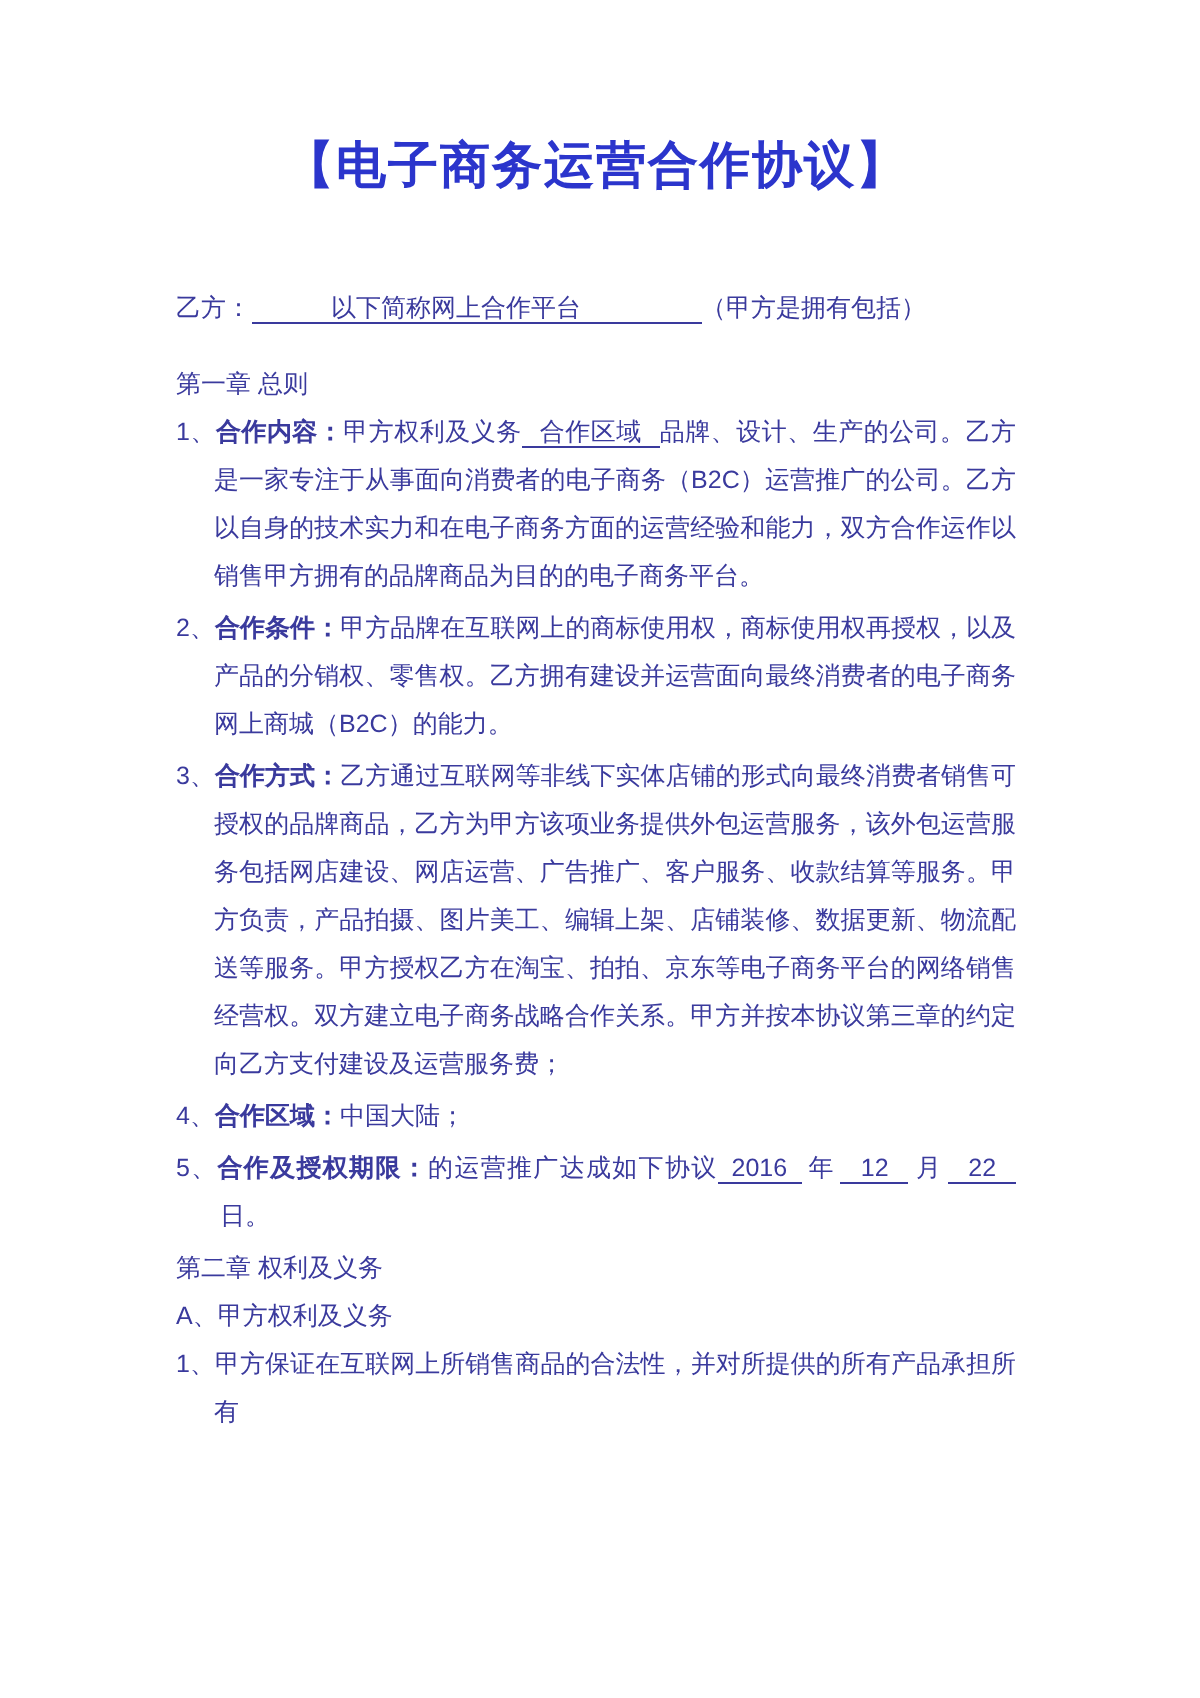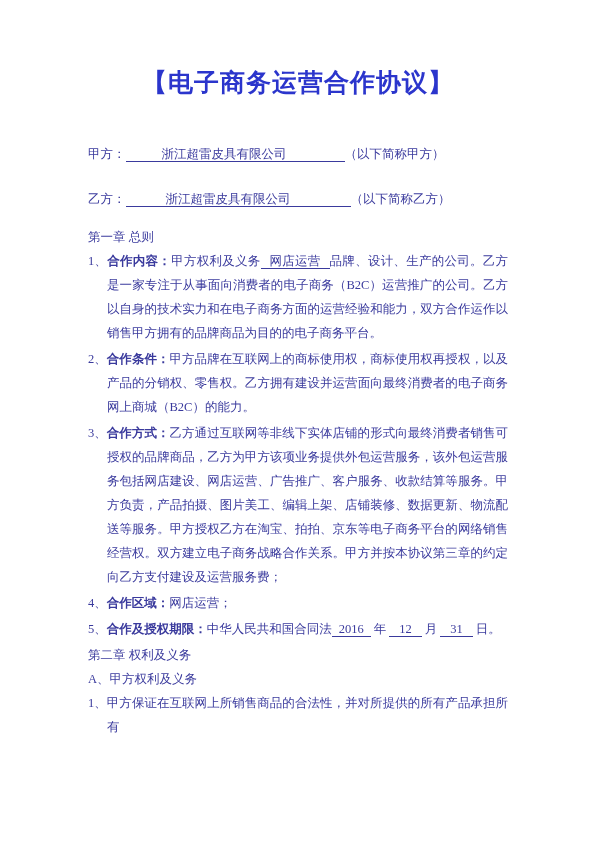--- a/index.html
+++ b/index.html
@@ -3,21 +3,21 @@
 <meta charset="utf-8">
 <style>
   html, body { margin: 0; padding: 0; background: #ffffff; }
   .page {
     width: 596px;
     height: 849px;
     box-sizing: border-box;
     padding: 66px 88px 0 88px;
     background: #ffffff;
     color: var(--text, #3a3a9d);
-    font-family: Liberation Serif, serif;
+    font-family: Liberation Sans, sans-serif;
     font-size: 12.5px;
     line-height: 24px;
     overflow: hidden;
   }
   .title {
     color: var(--title, #2b35cc);
     font-size: 25px;
     line-height: 34px;
     font-weight: bold;
     text-align: center;
@@ -40,36 +40,35 @@
   .blank-day  { padding: 0 10px; }
   .unit { padding: 0 3px; }
 </style>
 </head>
 <body>
 
 <div class="page">
 
   <h1 class="title">【电子商务运营合作协议】</h1>
 
-  <p class="party party-a"><span>甲方：</span><span class="blank blank-a">浙江超雷皮具有限公司</span><span>（以下简称甲方）</span></p>
 
-  <p class="party party-b"><span>乙方：</span><span class="blank blank-b">浙江超雷皮具有限公司</span><span>（以下简称乙方）</span></p>
+  <p class="party party-b"><span>乙方：</span><span class="blank blank-b">以下简称网上合作平台</span><span>（甲方是拥有包括）</span></p>
 
 
   <p class="heading">第一章 总则</p>
 
-  <p class="item"><span>1、</span><b>合作内容：</b><span>甲方权利及义务</span><span class="blank blank-fill">网店运营</span><span>品牌、设计、生产的公司。乙方是一家专注于从事面向消费者的电子商务（B2C）运营推广的公司。乙方以自身的技术实力和在电子商务方面的运营经验和能力，双方合作运作以销售甲方拥有的品牌商品为目的的电子商务平台。</span></p>
+  <p class="item"><span>1、</span><b>合作内容：</b><span>甲方权利及义务</span><span class="blank blank-fill">合作区域</span><span>品牌、设计、生产的公司。乙方是一家专注于从事面向消费者的电子商务（B2C）运营推广的公司。乙方以自身的技术实力和在电子商务方面的运营经验和能力，双方合作运作以销售甲方拥有的品牌商品为目的的电子商务平台。</span></p>
 
   <p class="item"><span>2、</span><b>合作条件：</b><span>甲方品牌在互联网上的商标使用权，商标使用权再授权，以及产品的分销权、零售权。乙方拥有建设并运营面向最终消费者的电子商务网上商城（B2C）的能力。</span></p>
 
   <p class="item"><span>3、</span><b>合作方式：</b><span>乙方通过互联网等非线下实体店铺的形式向最终消费者销售可授权的品牌商品，乙方为甲方该项业务提供外包运营服务，该外包运营服务包括网店建设、网店运营、广告推广、客户服务、收款结算等服务。甲方负责，产品拍摄、图片美工、编辑上架、店铺装修、数据更新、物流配送等服务。甲方授权乙方在淘宝、拍拍、京东等电子商务平台的网络销售经营权。双方建立电子商务战略合作关系。甲方并按本协议第三章的约定向乙方支付建设及运营服务费；</span></p>
 
-  <p class="item"><span>4、</span><b>合作区域：</b><span>网店运营；</span></p>
+  <p class="item"><span>4、</span><b>合作区域：</b><span>中国大陆；</span></p>
 
-  <p class="item"><span>5、</span><b>合作及授权期限：</b><span>中华人民共和国合同法</span><span class="blank blank-year">2016</span><span class="unit">年</span><span class="blank blank-mon">12</span><span class="unit">月</span><span class="blank blank-day">31</span><span class="unit">日。</span></p>
+  <p class="item"><span>5、</span><b>合作及授权期限：</b><span>的运营推广达成如下协议</span><span class="blank blank-year">2016</span><span class="unit">年</span><span class="blank blank-mon">12</span><span class="unit">月</span><span class="blank blank-day">22</span><span class="unit">日。</span></p>
 
   <p class="heading">第二章 权利及义务</p>
 
   <p class="heading">A、甲方权利及义务</p>
 
   <p class="item"><span>1、</span><span>甲方保证在互联网上所销售商品的合法性，并对所提供的所有产品承担所有</span></p>
 
 </div>
 
 </body></html>

